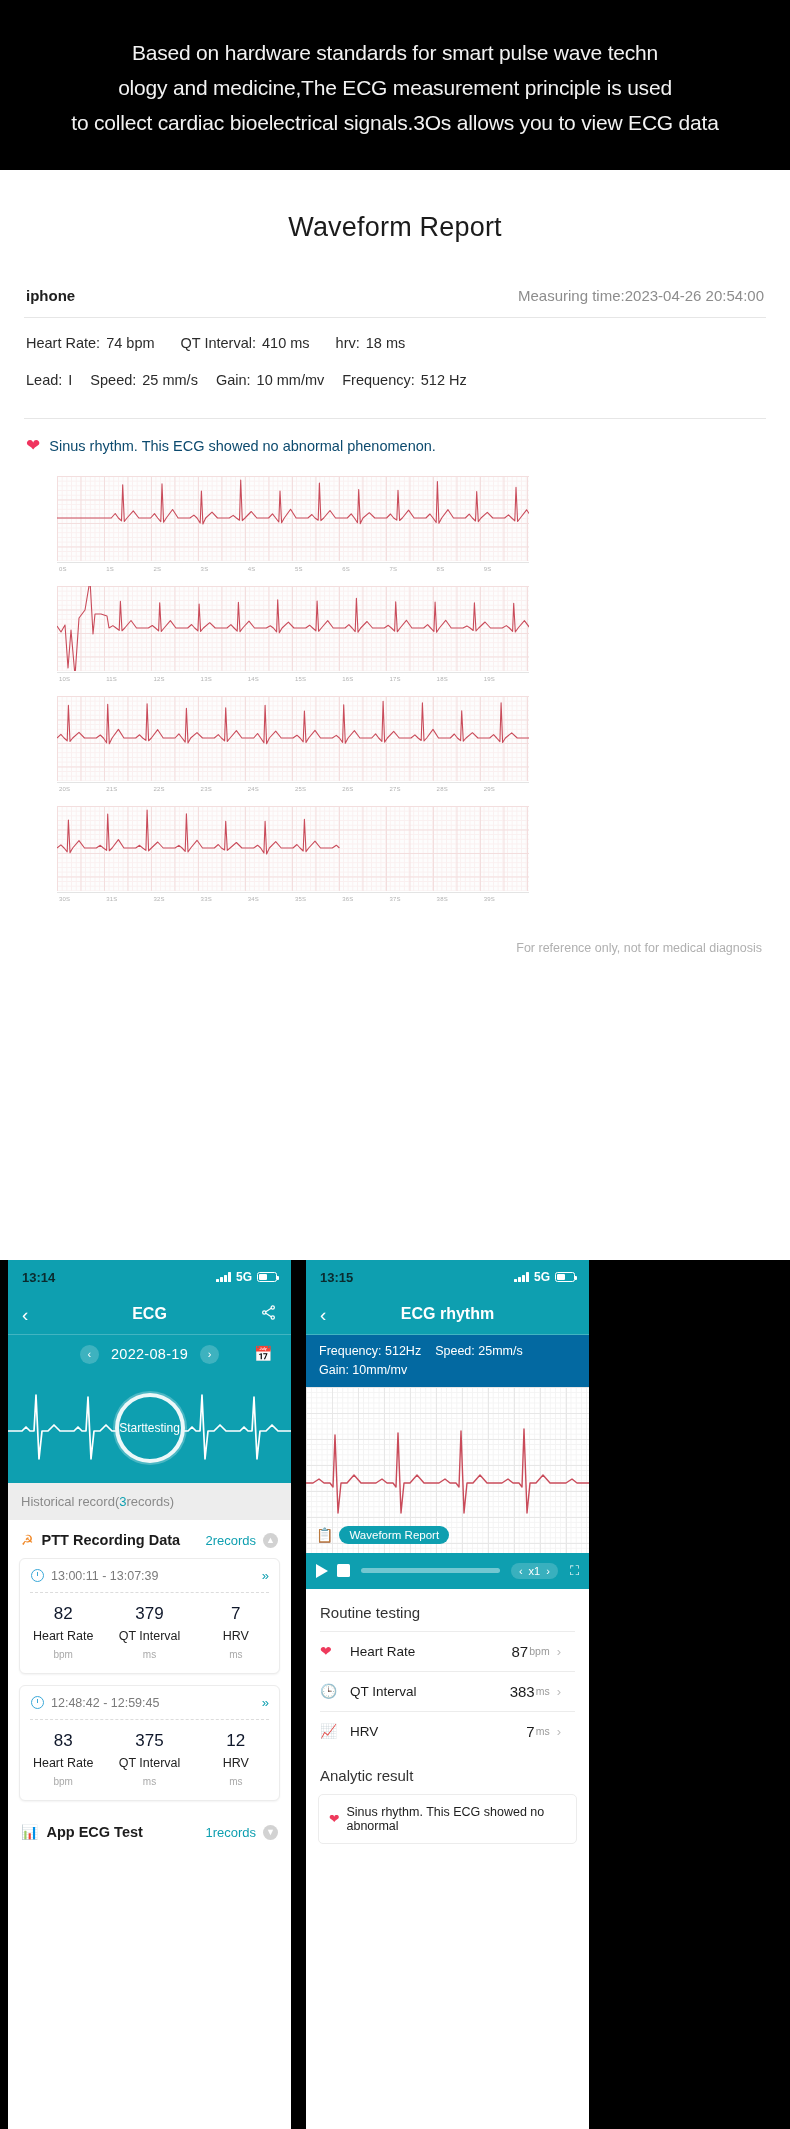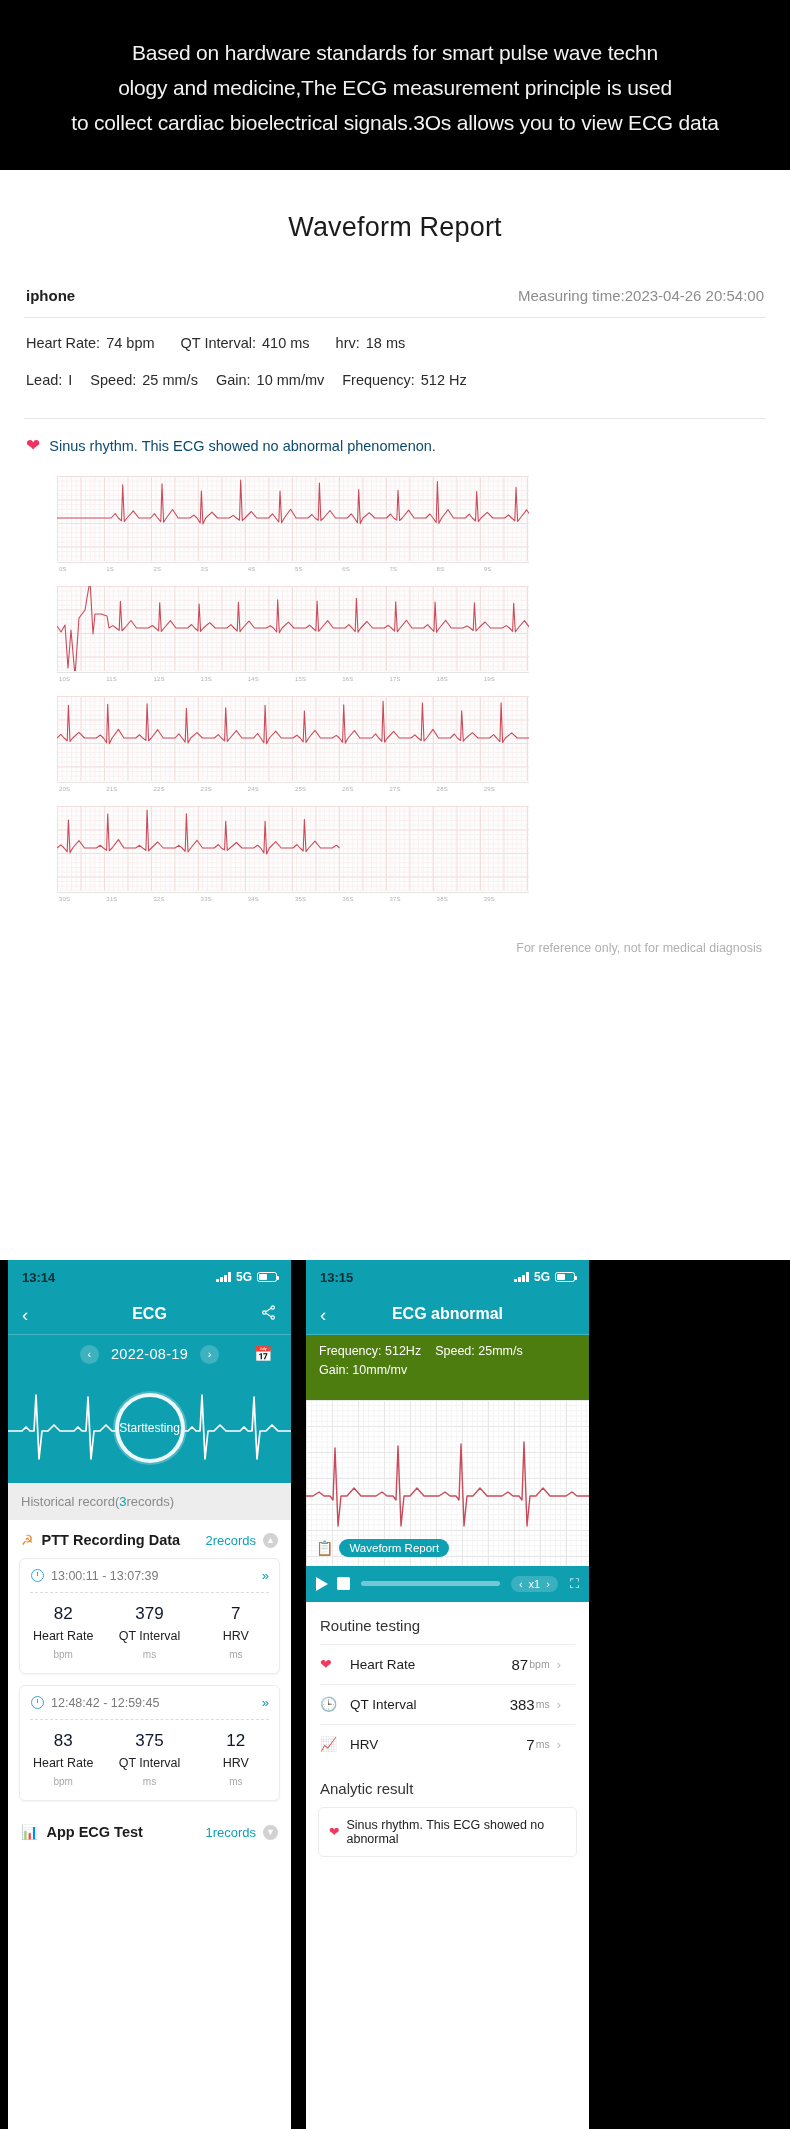--- a/index.html
+++ b/index.html
@@ -270,23 +270,23 @@
   .rec-more { margin-left: auto; color: #0e9fb0; font-size: 13px; letter-spacing: -1px; }
   .rec-sep { border-top: 1px dashed #dcdcdc; margin: 0 10px; }
   .rec-cols { display: flex; padding: 11px 0 13px 0; }
   .rec-col { flex: 1; text-align: center; }
   .rec-val { font-size: 17px; color: #0f172a; font-weight: 400; }
   .rec-name { font-size: 12.5px; color: #222; margin-top: 5px; }
   .rec-unit { font-size: 10px; color: #a9a9a9; margin-top: 6px; }
 
   
   .paramband {
-    background: #4d7c0f;
+    background: #0369a1;
     color: #ffffff;
-    padding: 7px 13px 19px 13px;
+    padding: 7px 13px 6px 13px;
     font-size: 12.5px;
     line-height: 1.55;
   }
   .paramband .pb-gap { display: inline-block; width: 14px; }
   .detail-chart {
     height: 166px; position: relative; overflow: hidden;
     background-color: #ffffff;
     background-image:
       linear-gradient(to right, #e7e7e7 1px, transparent 1px),
       linear-gradient(to bottom, #e7e7e7 1px, transparent 1px),
@@ -607,21 +607,21 @@
           </span>
         <span class="sb-net">5G</span>
         <span class="sb-batt">
             <i></i>
           </span>
       </span>
     </div>
 
     <div class="navbar">
       <span class="nav-back">‹</span>
-      <span class="nav-title">ECG abnormal</span>
+      <span class="nav-title">ECG rhythm</span>
     </div>
 
     <div class="paramband">
       <span>Frequency: 512Hz</span><span class="pb-gap"></span><span>Speed: 25mm/s</span><br>
       <span>Gain: 10mm/mv</span>
     </div>
 
     <div class="detail-chart">
       <svg width="283" height="166" viewBox="0 0 283 166">
         <path d="M0,96 L7,96 L13,92 L18,96 L24,96 L27,100 L29,48 L32,126 L35,96 L41,96 L48,88 L55,96 L66,96

